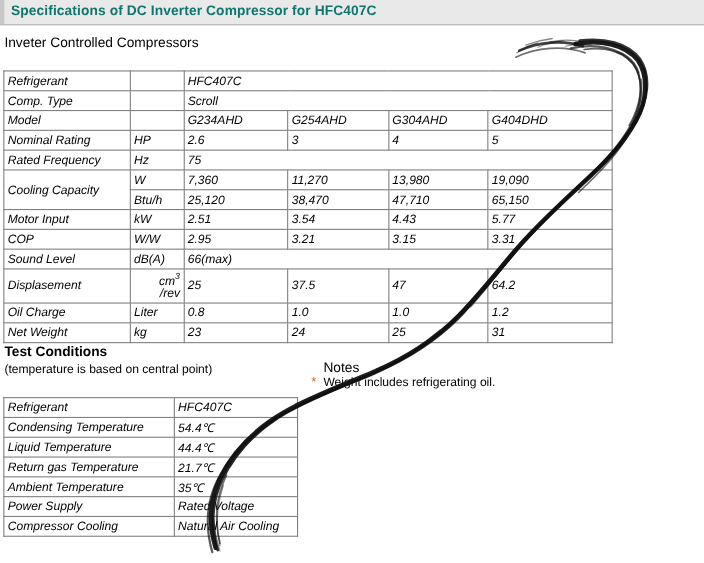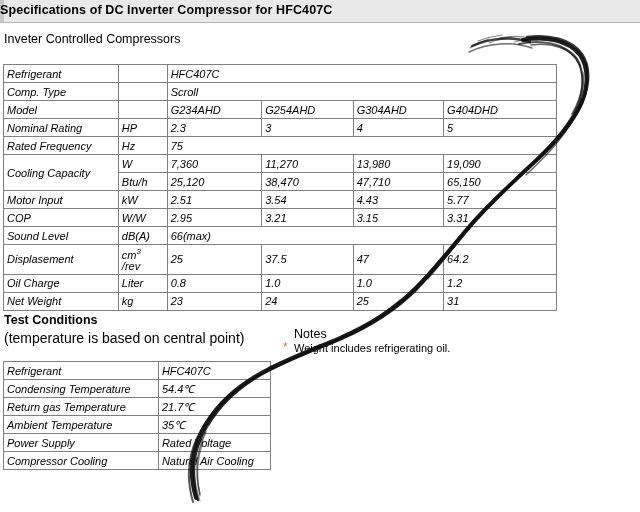--- a/index.html
+++ b/index.html
@@ -26,44 +26,44 @@
     position: absolute;
     left: 0;
     top: 0;
     width: 640px;
     height: 22px;
     background: #e9e9e9;
     border-bottom: 1px solid #b5b5b5;
   }
   .title-bar .title-text {
     position: absolute;
-    left: 0;
+    left: 10px;
     top: 3px;
     font-size: 12.5px;
     font-weight: bold;
-    color: #000000;
+    color: #0f766e;
     letter-spacing: 0.1px;
   }
   .title-bar .left-accent {
     position: absolute;
     left: 0;
     top: 0;
     width: 4px;
     height: 22px;
     background: #c8c8c8;
   }
   
   .section-heading {
     position: absolute;
     font-size: 12.5px;
     color: #000000;
   }
   #heading-main { left: 4px; top: 32px; }
   #heading-test { left: 4px; top: 313px; font-size: 12.5px; font-weight: bold; }
-  #heading-test-sub { left: 4px; top: 330px; font-size: 14px; }
+  #heading-test-sub { left: 4px; top: 330px; font-size: 11px; }
   #heading-notes { left: 294px; top: 327px; font-size: 12.5px; }
 
   
   table {
     border-collapse: collapse;
     table-layout: fixed;
     font-style: italic;
   }
   .specs {
     position: absolute;
@@ -83,21 +83,21 @@
     overflow: hidden;
   }
   .c-label { width: 113px; }
   .c-unit  { width: 48px; }
   .c-v1    { width: 93px; }
   .c-v2    { width: 90px; }
   .c-v3    { width: 89px; }
   .c-v4    { width: 111px; }
   .tall { height: 29px; }
   sup { font-size: 8px; vertical-align: super; }
-  .unit-two-line { line-height: 11.5px; white-space: normal; }
+  .unit-two-line { line-height: 11.5px; white-space: normal; text-align: right; }
 
   
   .tests {
     position: absolute;
     left: 3px;
     top: 361px;
     width: 268px;
     border: 1px solid #808080;
   }
   .tests td {
@@ -173,21 +173,21 @@
         <td>Model</td>
         <td></td>
         <td>G234AHD</td>
         <td>G254AHD</td>
         <td>G304AHD</td>
         <td>G404DHD</td>
       </tr>
       <tr>
         <td>Nominal Rating</td>
         <td>HP</td>
-        <td>2.3</td>
+        <td>2.6</td>
         <td>3</td>
         <td>4</td>
         <td>5</td>
       </tr>
       <tr>
         <td>Rated Frequency</td>
         <td>Hz</td>
         <td colspan="4">75</td>
       </tr>
       <tr>
@@ -266,20 +266,24 @@
         <col class="t-val">
       </colgroup>
     <tbody>
       <tr>
         <td>Refrigerant</td>
         <td>HFC407C</td>
       </tr>
       <tr>
         <td>Condensing Temperature</td>
         <td>54.4℃</td>
+      </tr>
+      <tr>
+        <td>Liquid Temperature</td>
+        <td>44.4℃</td>
       </tr>
       <tr>
         <td>Return gas Temperature</td>
         <td>21.7℃</td>
       </tr>
       <tr>
         <td>Ambient Temperature</td>
         <td>35℃</td>
       </tr>
       <tr>

